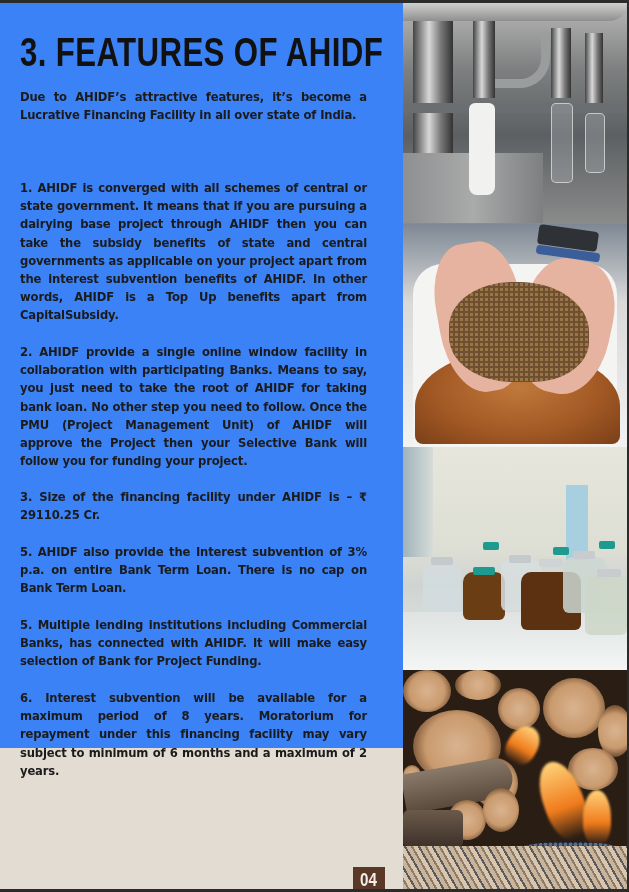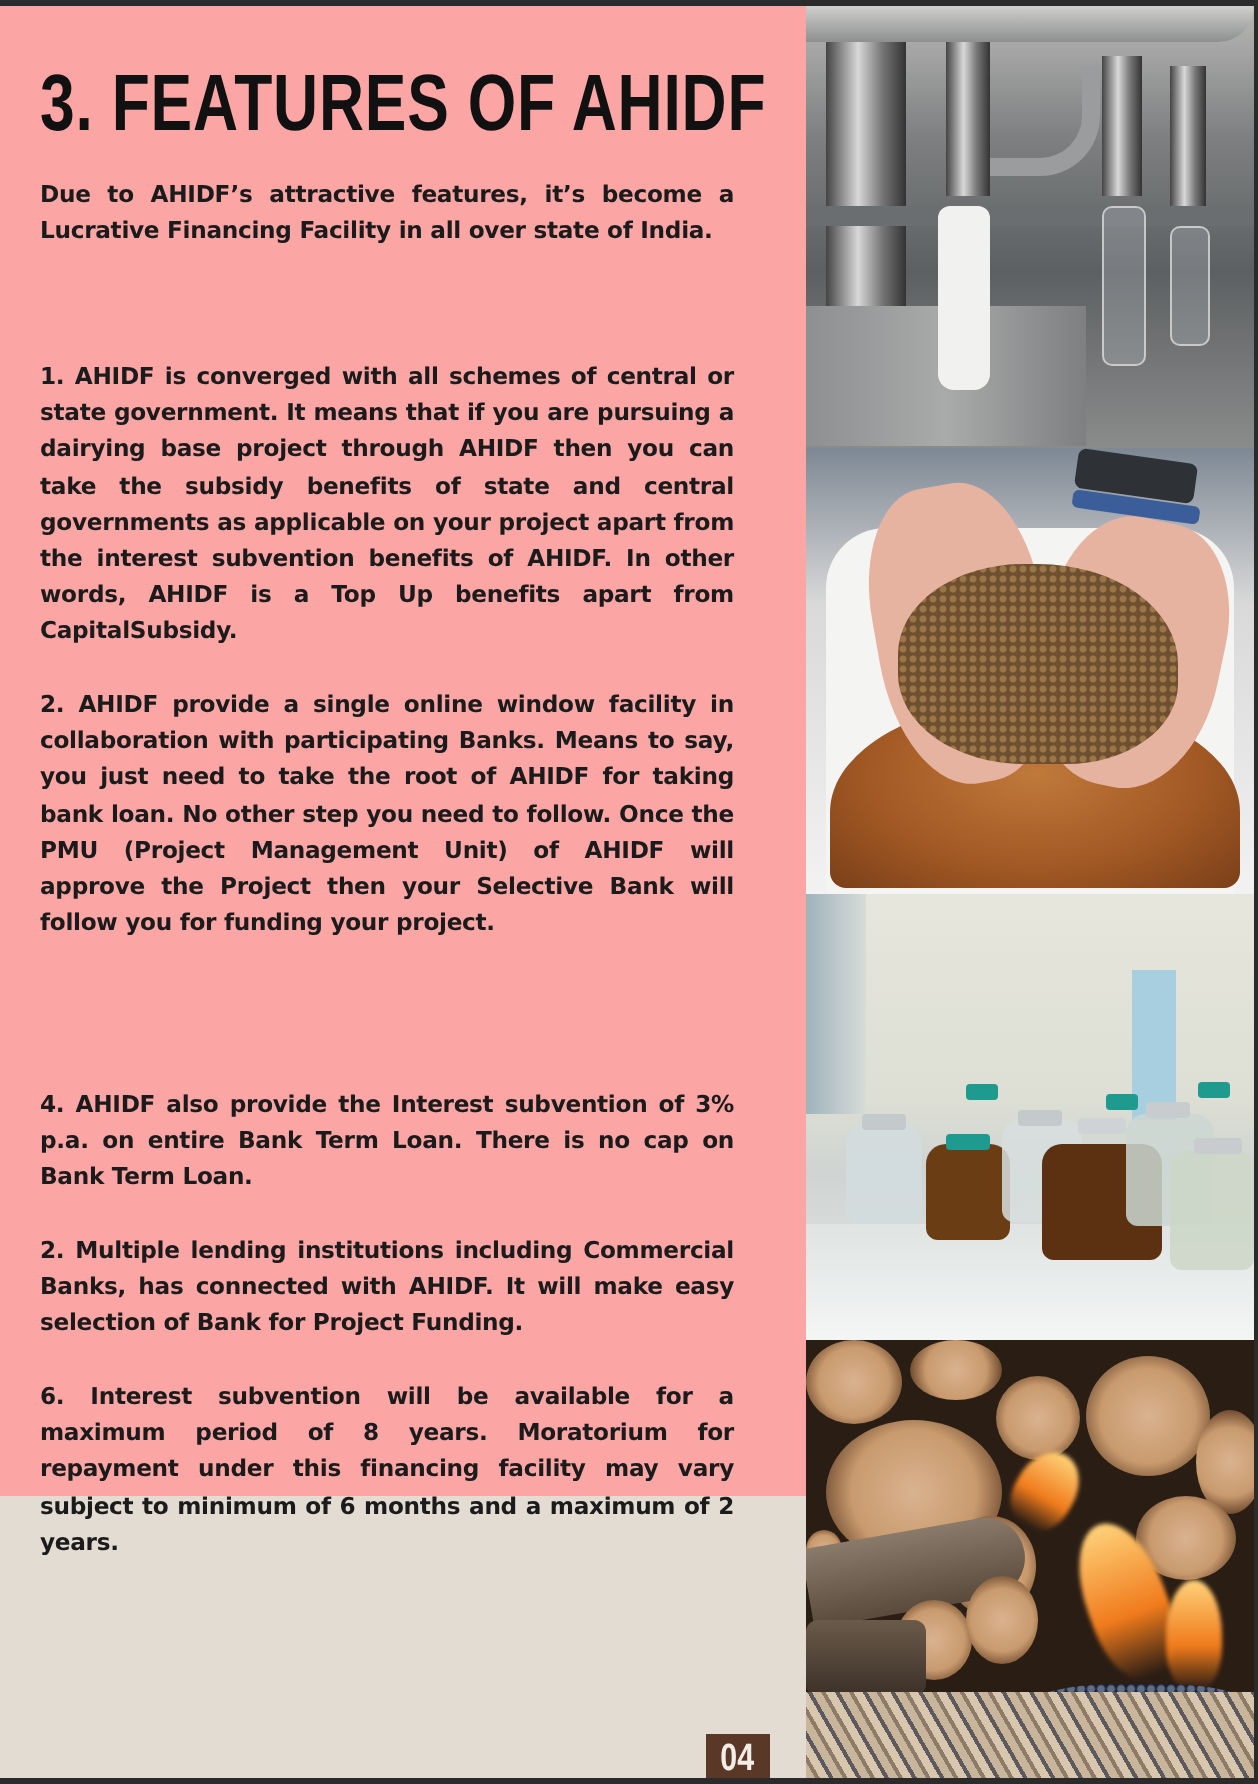--- a/index.html
+++ b/index.html
@@ -1,21 +1,21 @@
 <!DOCTYPE html>
 <html><head>
 <meta charset="utf-8">
 <style>
   * { margin:0; padding:0; box-sizing:border-box; }
   html, body { width:629px; height:892px; overflow:hidden; background:#e3dcd3; }
   body { position:relative; font-family:"DejaVu Sans", sans-serif; }
   .topbar { position:absolute; left:0; top:0; width:629px; height:3px; background:#2c2b2b; }
   .bottombar { position:absolute; left:0; bottom:0; width:629px; height:3px; background:#2c2b2b; }
   .rightedge { position:absolute; right:0; top:0; width:2px; height:892px; background:#2c2b2b; }
-  .page { position:absolute; left:0; top:3px; width:629px; height:745px; background:#fca5a5; }
+  .page { position:absolute; left:0; top:3px; width:629px; height:745px; background:#3b82f6; }
   .title {
     position:absolute; left:20px; top:27px;
     font-family:"Liberation Sans", sans-serif; font-weight:700;
     font-size:40px; line-height:44px; color:#111;
     letter-spacing:0.5px;
     transform:scaleX(0.78); transform-origin:left center;
     white-space:nowrap;
   }
   .para {
     position:absolute; left:20px; width:347px;
@@ -78,22 +78,23 @@
 <div class="topbar"></div>
 
 <div class="page">
 
   <h1 class="title">3. FEATURES OF AHIDF</h1>
 
   <p class="para" style="top:85px;">Due to AHIDF’s attractive features, it’s become a Lucrative Financing Facility in all over state of India.</p>
 
   <p class="para" style="top:176px;">1. AHIDF is converged with all schemes of central or state government. It means that if you are pursuing a dairying base project through AHIDF then you can take the subsidy benefits of state and central governments as applicable on your project apart from the interest subvention benefits of AHIDF. In other words, AHIDF is a Top Up benefits apart from CapitalSubsidy.</p>
   <p class="para" style="top:340px;">2. AHIDF provide a single online window facility in collaboration with participating Banks. Means to say, you just need to take the root of AHIDF for taking bank loan. No other step you need to follow. Once the PMU (Project Management Unit) of AHIDF will approve the Project then your Selective Bank will follow you for funding your project.</p>
-  <p class="para" style="top:540px;">4. AHIDF also provide the Interest subvention of 3% p.a. on entire Bank Term Loan. There is no cap on Bank Term Loan.</p>
-  <p class="para" style="top:613px;">2. Multiple lending institutions including Commercial Banks, has connected with AHIDF. It will make easy selection of Bank for Project Funding.</p>
+  <p class="para" style="top:485px;">3. Size of the financing facility under AHIDF is – ₹ 29110.25 Cr.</p>
+  <p class="para" style="top:540px;">5. AHIDF also provide the Interest subvention of 3% p.a. on entire Bank Term Loan. There is no cap on Bank Term Loan.</p>
+  <p class="para" style="top:613px;">5. Multiple lending institutions including Commercial Banks, has connected with AHIDF. It will make easy selection of Bank for Project Funding.</p>
   <p class="para" style="top:686px;">6. Interest subvention will be available for a maximum period of 8 years. Moratorium for repayment under this financing facility may vary subject to minimum of 6 months and a maximum of 2 years.</p>
 
   <div class="photos">
 
     <div class="photo p1">
       <div class="col" style="left:10px;top:10px;width:40px;height:200px;"></div>
       <div class="col" style="left:70px;top:15px;width:22px;height:80px;"></div>
       <div class="col" style="left:148px;top:25px;width:20px;height:70px;"></div>
       <div class="col" style="left:182px;top:30px;width:18px;height:70px;"></div>
       <div class="pipe" style="left:92px;top:30px;width:55px;height:55px;"></div>

